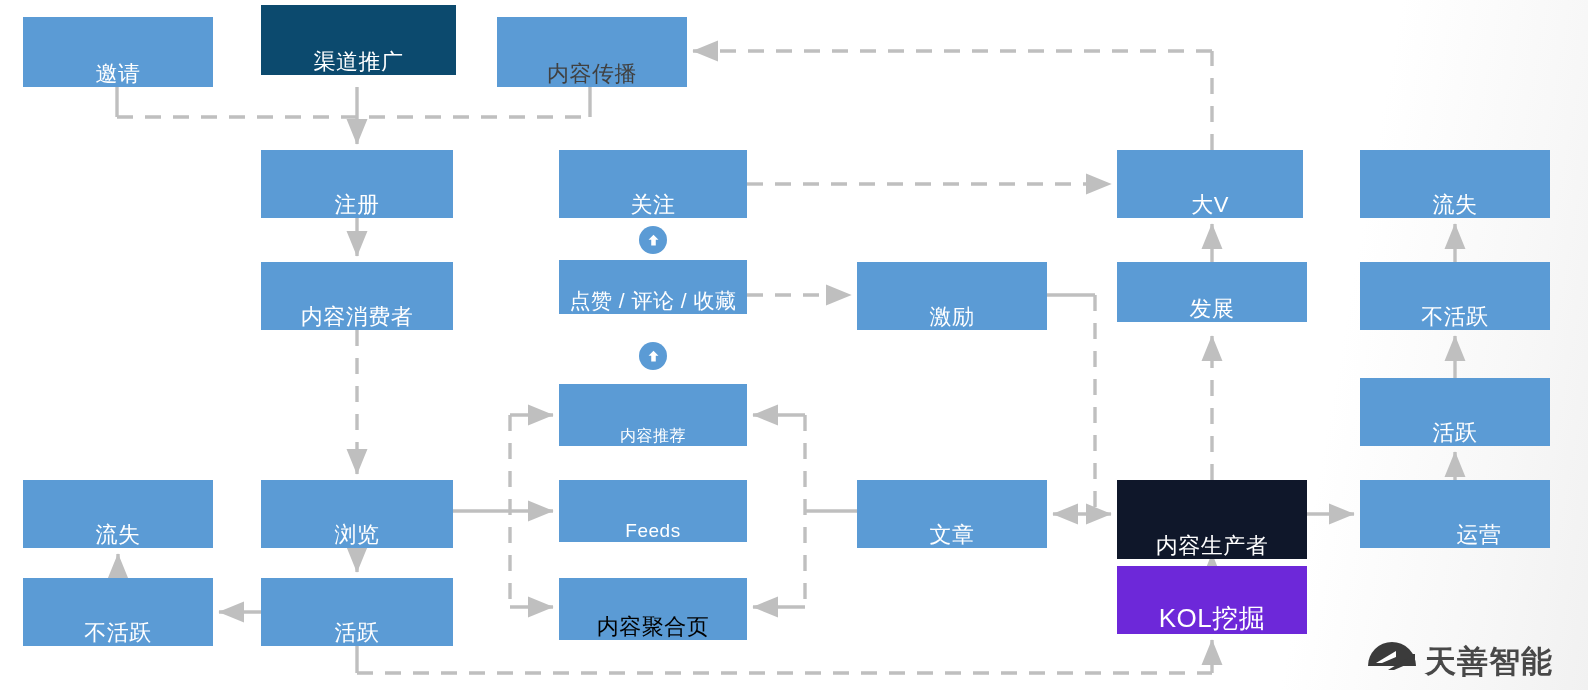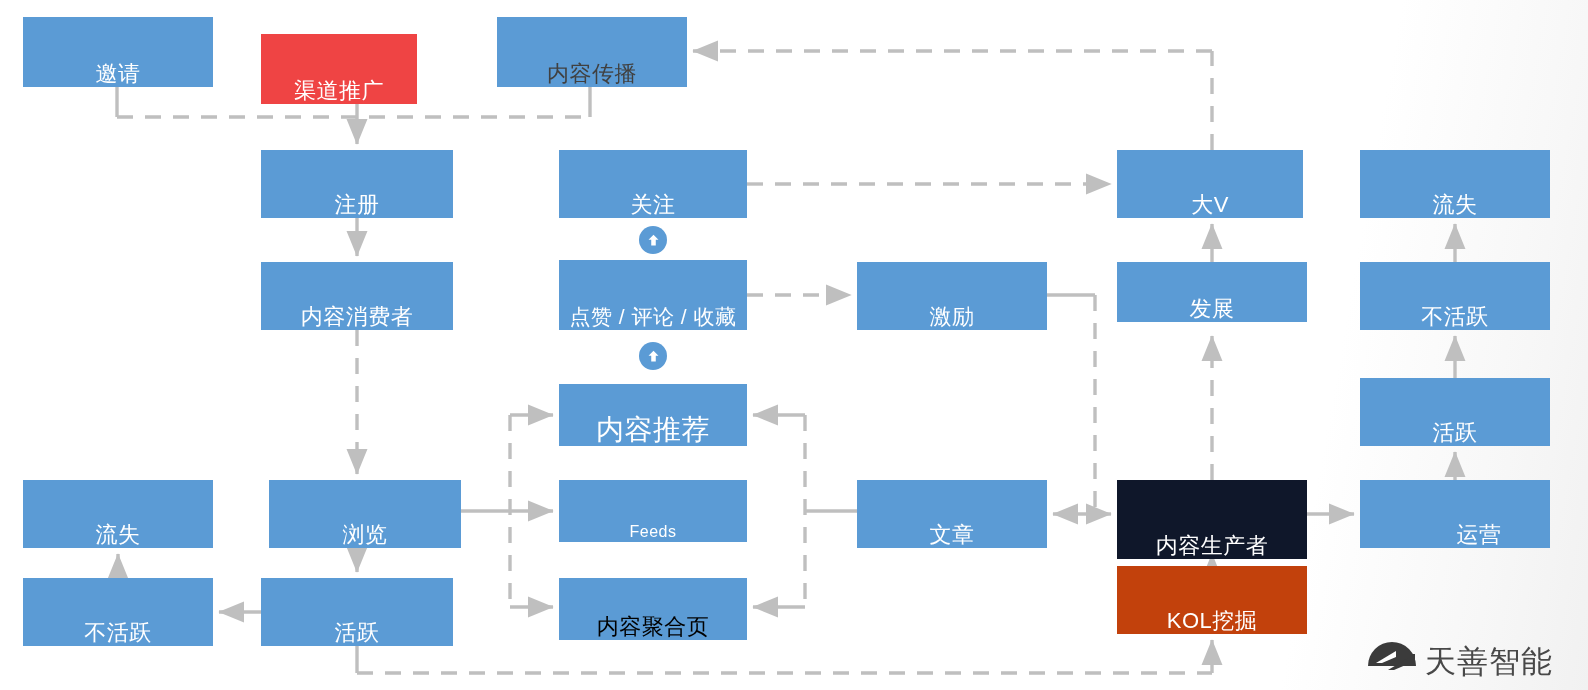--- a/index.html
+++ b/index.html
@@ -34,21 +34,21 @@
     width:28px;height:28px;border-radius:50%;
     background:#5B9BD5;
     display:flex;align-items:center;justify-content:center;
   }
   .badge svg{display:block;}
   .watermark{
     position:absolute;
     display:flex;align-items:center;
     color:#3a3a3a;
     font-size:31px;
-    font-weight:400;
+    font-weight:700;
     letter-spacing:1px;
     white-space:nowrap;
     opacity:0.92;
   }
   .wm-logo{
     width:52px;height:52px;margin-right:7px;position:relative;flex:none;
   }
 </style>
 </head>
 <body>
@@ -120,87 +120,87 @@
     <path d="M357,646 L357,673"></path>
     <path d="M357,673 L1212,673" stroke-dasharray="16 12"></path>
     <path d="M1212,673 L1212,640" marker-end="url(#ah)"></path>
   </g>
 </svg>
 
 <div id="nodes">
     <div class="node" style="left: 23px; top: 17px; width: 190px; height: 70px; font-size: 22px; background: rgb(91, 155, 213); color: rgb(255, 255, 255);">
       <span style="padding: 0px 6px;">邀请</span>
     </div>
-    <div class="node" style="left: 261px; top: 34px; width: 156px; height: 70px; font-size: 22px; background: #ef4444; color: rgb(255, 255, 255);">
+    <div class="node" style="left: 261px; top: 5px; width: 195px; height: 70px; font-size: 22px; background: #0c4a6e; color: rgb(255, 255, 255);">
       <span style="padding: 0px 6px;">渠道推广</span>
     </div>
     <div class="node" style="left: 497px; top: 17px; width: 190px; height: 70px; font-size: 22px; background: rgb(91, 155, 213); color: #404040;">
       <span style="padding: 0px 6px;">内容传播</span>
     </div>
     <div class="node" style="left: 261px; top: 150px; width: 192px; height: 68px; font-size: 22px; background: rgb(91, 155, 213); color: rgb(255, 255, 255);">
       <span style="padding: 0px 6px;">注册</span>
     </div>
     <div class="node" style="left: 559px; top: 150px; width: 188px; height: 68px; font-size: 22px; background: rgb(91, 155, 213); color: rgb(255, 255, 255);">
       <span style="padding: 0px 6px;">关注</span>
     </div>
     <div class="node" style="left: 1117px; top: 150px; width: 186px; height: 68px; font-size: 22px; background: rgb(91, 155, 213); color: rgb(255, 255, 255);">
       <span style="padding: 0px 6px;">大V</span>
     </div>
     <div class="node" style="left: 1360px; top: 150px; width: 190px; height: 68px; font-size: 22px; background: rgb(91, 155, 213); color: rgb(255, 255, 255);">
       <span style="padding: 0px 6px;">流失</span>
     </div>
     <div class="node" style="left: 261px; top: 262px; width: 192px; height: 68px; font-size: 22px; background: rgb(91, 155, 213); color: rgb(255, 255, 255);">
       <span style="padding: 0px 6px;">内容消费者</span>
     </div>
-    <div class="node" style="left: 559px; top: 260px; width: 188px; height: 70px; font-size: 21px; background: rgb(91, 155, 213); color: rgb(255, 255, 255);">
+    <div class="node" style="left: 559px; top: 260px; width: 188px; height: 54px; font-size: 21px; background: rgb(91, 155, 213); color: rgb(255, 255, 255);">
       <span style="padding: 0px 6px;">点赞 / 评论 / 收藏</span>
     </div>
     <div class="node" style="left: 857px; top: 262px; width: 190px; height: 68px; font-size: 22px; background: rgb(91, 155, 213); color: rgb(255, 255, 255);">
       <span style="padding: 0px 6px;">激励</span>
     </div>
     <div class="node" style="left: 1117px; top: 262px; width: 190px; height: 60px; font-size: 22px; background: rgb(91, 155, 213); color: rgb(255, 255, 255);">
       <span style="padding: 0px 6px;">发展</span>
     </div>
     <div class="node" style="left: 1360px; top: 262px; width: 190px; height: 68px; font-size: 22px; background: rgb(91, 155, 213); color: rgb(255, 255, 255);">
       <span style="padding: 0px 6px;">不活跃</span>
     </div>
-    <div class="node" style="left: 559px; top: 384px; width: 188px; height: 62px; font-size: 28px; background: rgb(91, 155, 213); color: rgb(255, 255, 255);">
+    <div class="node" style="left: 559px; top: 384px; width: 188px; height: 62px; font-size: 16px; background: rgb(91, 155, 213); color: rgb(255, 255, 255);">
       <span style="padding: 0px 6px;">内容推荐</span>
     </div>
     <div class="node" style="left: 1360px; top: 378px; width: 190px; height: 68px; font-size: 22px; background: rgb(91, 155, 213); color: rgb(255, 255, 255);">
       <span style="padding: 0px 6px;">活跃</span>
     </div>
     <div class="node" style="left: 23px; top: 480px; width: 190px; height: 68px; font-size: 22px; background: rgb(91, 155, 213); color: rgb(255, 255, 255);">
       <span style="padding: 0px 6px;">流失</span>
     </div>
-    <div class="node" style="left: 261px; top: 480px; width: 192px; height: 68px; font-size: 22px; background: rgb(91, 155, 213); color: rgb(255, 255, 255); margin-left: 8px;">
+    <div class="node" style="left: 261px; top: 480px; width: 192px; height: 68px; font-size: 22px; background: rgb(91, 155, 213); color: rgb(255, 255, 255);">
       <span style="padding: 0px 6px;">浏览</span>
     </div>
-    <div class="node" style="left: 559px; top: 480px; width: 188px; height: 62px; font-size: 16px; background: rgb(91, 155, 213); color: rgb(255, 255, 255);">
+    <div class="node" style="left: 559px; top: 480px; width: 188px; height: 62px; font-size: 19px; background: rgb(91, 155, 213); color: rgb(255, 255, 255);">
       <span style="padding: 0px 6px;">Feeds</span>
     </div>
     <div class="node" style="left: 857px; top: 480px; width: 190px; height: 68px; font-size: 22px; background: rgb(91, 155, 213); color: rgb(255, 255, 255);">
       <span style="padding: 0px 6px;">文章</span>
     </div>
     <div class="node" style="left: 1117px; top: 480px; width: 190px; height: 79px; font-size: 22px; background: #0f172a; color: rgb(255, 255, 255);">
       <span style="padding: 0px 6px;">内容生产者</span>
     </div>
     <div class="node" style="left: 1360px; top: 480px; width: 190px; height: 68px; font-size: 22px; background: rgb(91, 155, 213); color: rgb(255, 255, 255); padding-left: 48px;">
       <span style="padding: 0px 6px;">运营</span>
     </div>
     <div class="node" style="left: 23px; top: 578px; width: 190px; height: 68px; font-size: 22px; background: rgb(91, 155, 213); color: rgb(255, 255, 255);">
       <span style="padding: 0px 6px;">不活跃</span>
     </div>
     <div class="node" style="left: 261px; top: 578px; width: 192px; height: 68px; font-size: 22px; background: rgb(91, 155, 213); color: rgb(255, 255, 255);">
       <span style="padding: 0px 6px;">活跃</span>
     </div>
     <div class="node" style="left: 559px; top: 578px; width: 188px; height: 62px; font-size: 22px; background: rgb(91, 155, 213); color: #000000;">
       <span style="padding: 0px 6px;">内容聚合页</span>
     </div>
-    <div class="node" style="left: 1117px; top: 566px; width: 190px; height: 68px; font-size: 22px; background: #c2410c; color: rgb(255, 255, 255);">
+    <div class="node" style="left: 1117px; top: 566px; width: 190px; height: 68px; font-size: 26px; background: #6d28d9; color: rgb(255, 255, 255);">
       <span style="padding: 0px 6px;">KOL挖掘</span>
     </div>
   </div>
 
 <div id="badges">
     <div class="badge" style="left: 639px; top: 226px; background: rgb(91, 155, 213);">
       <svg viewBox="0 0 24 24" width="17" height="17">
         <path d="M12 4 L19 11 L15.2 11 L15.2 19 L8.8 19 L8.8 11 L5 11 Z" fill="#ffffff"></path>
       </svg>
     </div>

